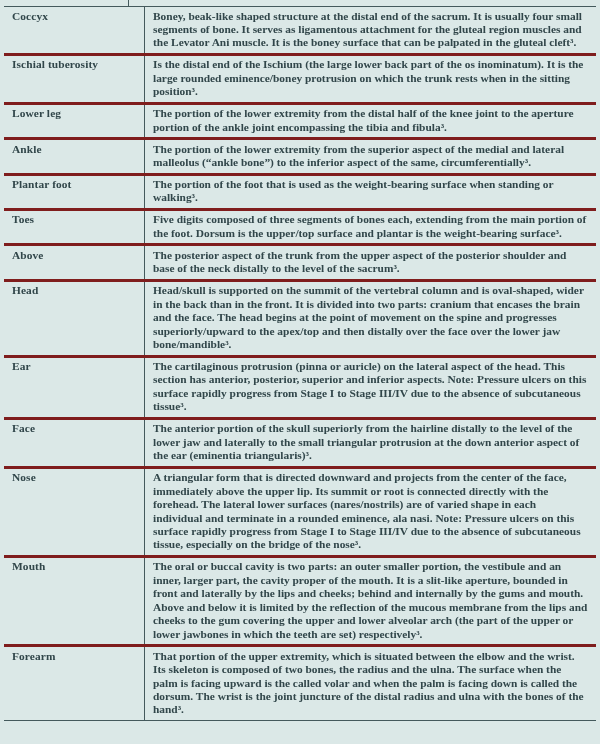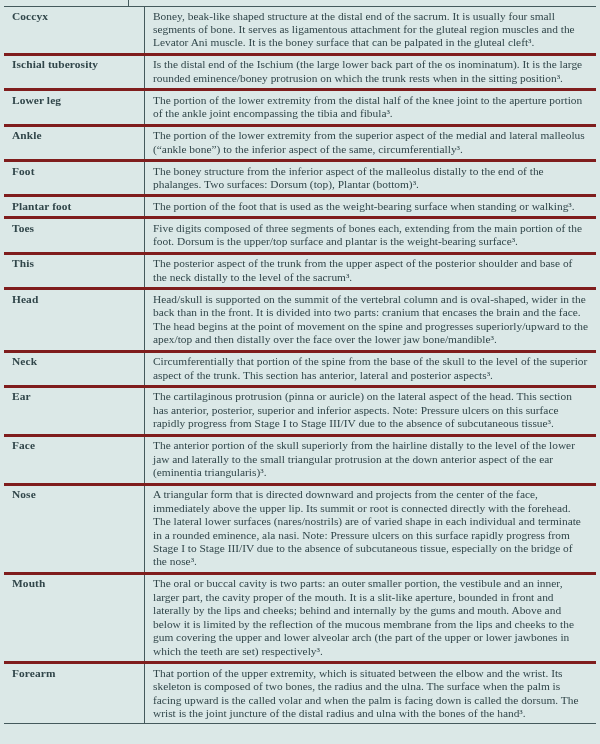--- a/index.html
+++ b/index.html
@@ -51,20 +51,21 @@
   td.term-cell {
     width: 124px;
     font-weight: bold;
     padding-left: 6px;
     letter-spacing: 0.1px;
   }
   td.def-cell {
     border-left: 1px solid #44595c;
     padding-left: 10px;
     padding-right: 6px;
+    font-weight: bold;
   }
 </style>
 </head>
 <body>
 
 <div class="page">
   <div class="top-fragment">
     <div class="frag-divider"></div>
   </div>
   <table class="defs">
@@ -79,42 +80,34 @@
         </tr>
         <tr>
           <td class="term-cell">Lower leg</td>
           <td class="def-cell">The portion of the lower extremity from the distal half of the knee joint to the aperture portion of the ankle joint encompassing the tibia and fibula³.</td>
         </tr>
         <tr>
           <td class="term-cell">Ankle</td>
           <td class="def-cell">The portion of the lower extremity from the superior aspect of the medial and lateral malleolus (“ankle bone”) to the inferior aspect of the same, circumferentially³.</td>
         </tr>
         <tr>
-          <td class="term-cell">Foot</td>
-          <td class="def-cell">The boney structure from the inferior aspect of the malleolus distally to the end of the phalanges. Two surfaces: Dorsum (top), Plantar (bottom)³.</td>
-        </tr>
-        <tr>
           <td class="term-cell">Plantar foot</td>
           <td class="def-cell">The portion of the foot that is used as the weight-bearing surface when standing or walking³.</td>
         </tr>
         <tr>
           <td class="term-cell">Toes</td>
           <td class="def-cell">Five digits composed of three segments of bones each, extending from the main portion of the foot. Dorsum is the upper/top surface and plantar is the weight-bearing surface³.</td>
         </tr>
         <tr>
-          <td class="term-cell">This</td>
+          <td class="term-cell">Above</td>
           <td class="def-cell">The posterior aspect of the trunk from the upper aspect of the posterior shoulder and base of the neck distally to the level of the sacrum³.</td>
         </tr>
         <tr>
           <td class="term-cell">Head</td>
           <td class="def-cell">Head/skull is supported on the summit of the vertebral column and is oval-shaped, wider in the back than in the front. It is divided into two parts: cranium that encases the brain and the face. The head begins at the point of movement on the spine and progresses superiorly/upward to the apex/top and then distally over the face over the lower jaw bone/mandible³.</td>
-        </tr>
-        <tr>
-          <td class="term-cell">Neck</td>
-          <td class="def-cell">Circumferentially that portion of the spine from the base of the skull to the level of the superior aspect of the trunk. This section has anterior, lateral and posterior aspects³.</td>
         </tr>
         <tr>
           <td class="term-cell">Ear</td>
           <td class="def-cell">The cartilaginous protrusion (pinna or auricle) on the lateral aspect of the head. This section has anterior, posterior, superior and inferior aspects. Note: Pressure ulcers on this surface rapidly progress from Stage I to Stage III/IV due to the absence of subcutaneous tissue³.</td>
         </tr>
         <tr>
           <td class="term-cell">Face</td>
           <td class="def-cell">The anterior portion of the skull superiorly from the hairline distally to the level of the lower jaw and laterally to the small triangular protrusion at the down anterior aspect of the ear (eminentia triangularis)³.</td>
         </tr>
         <tr>

